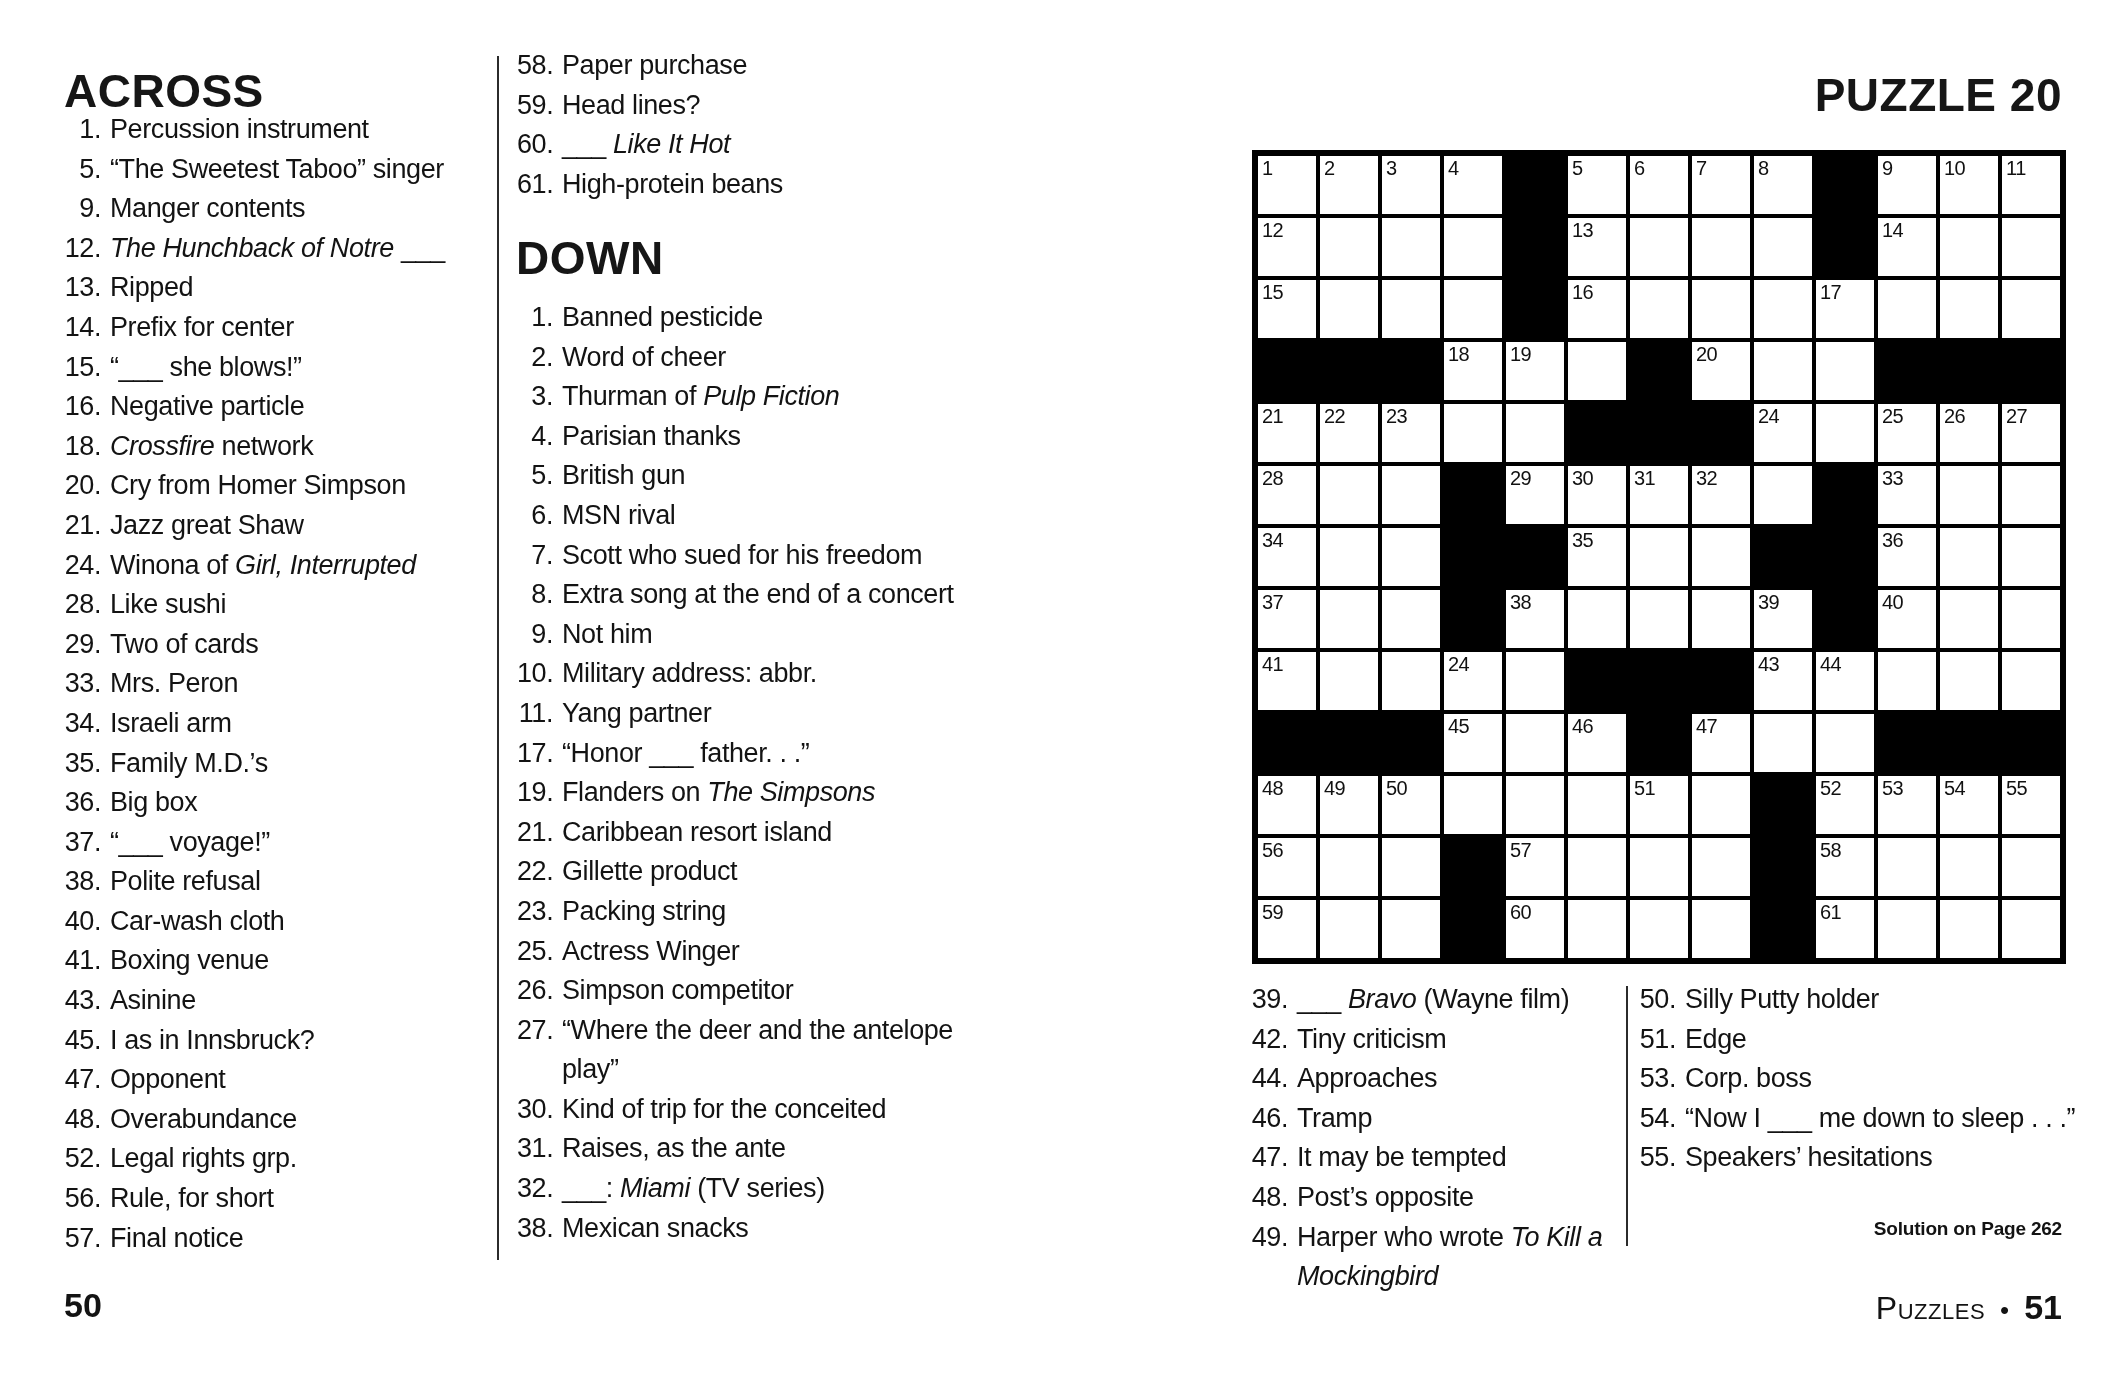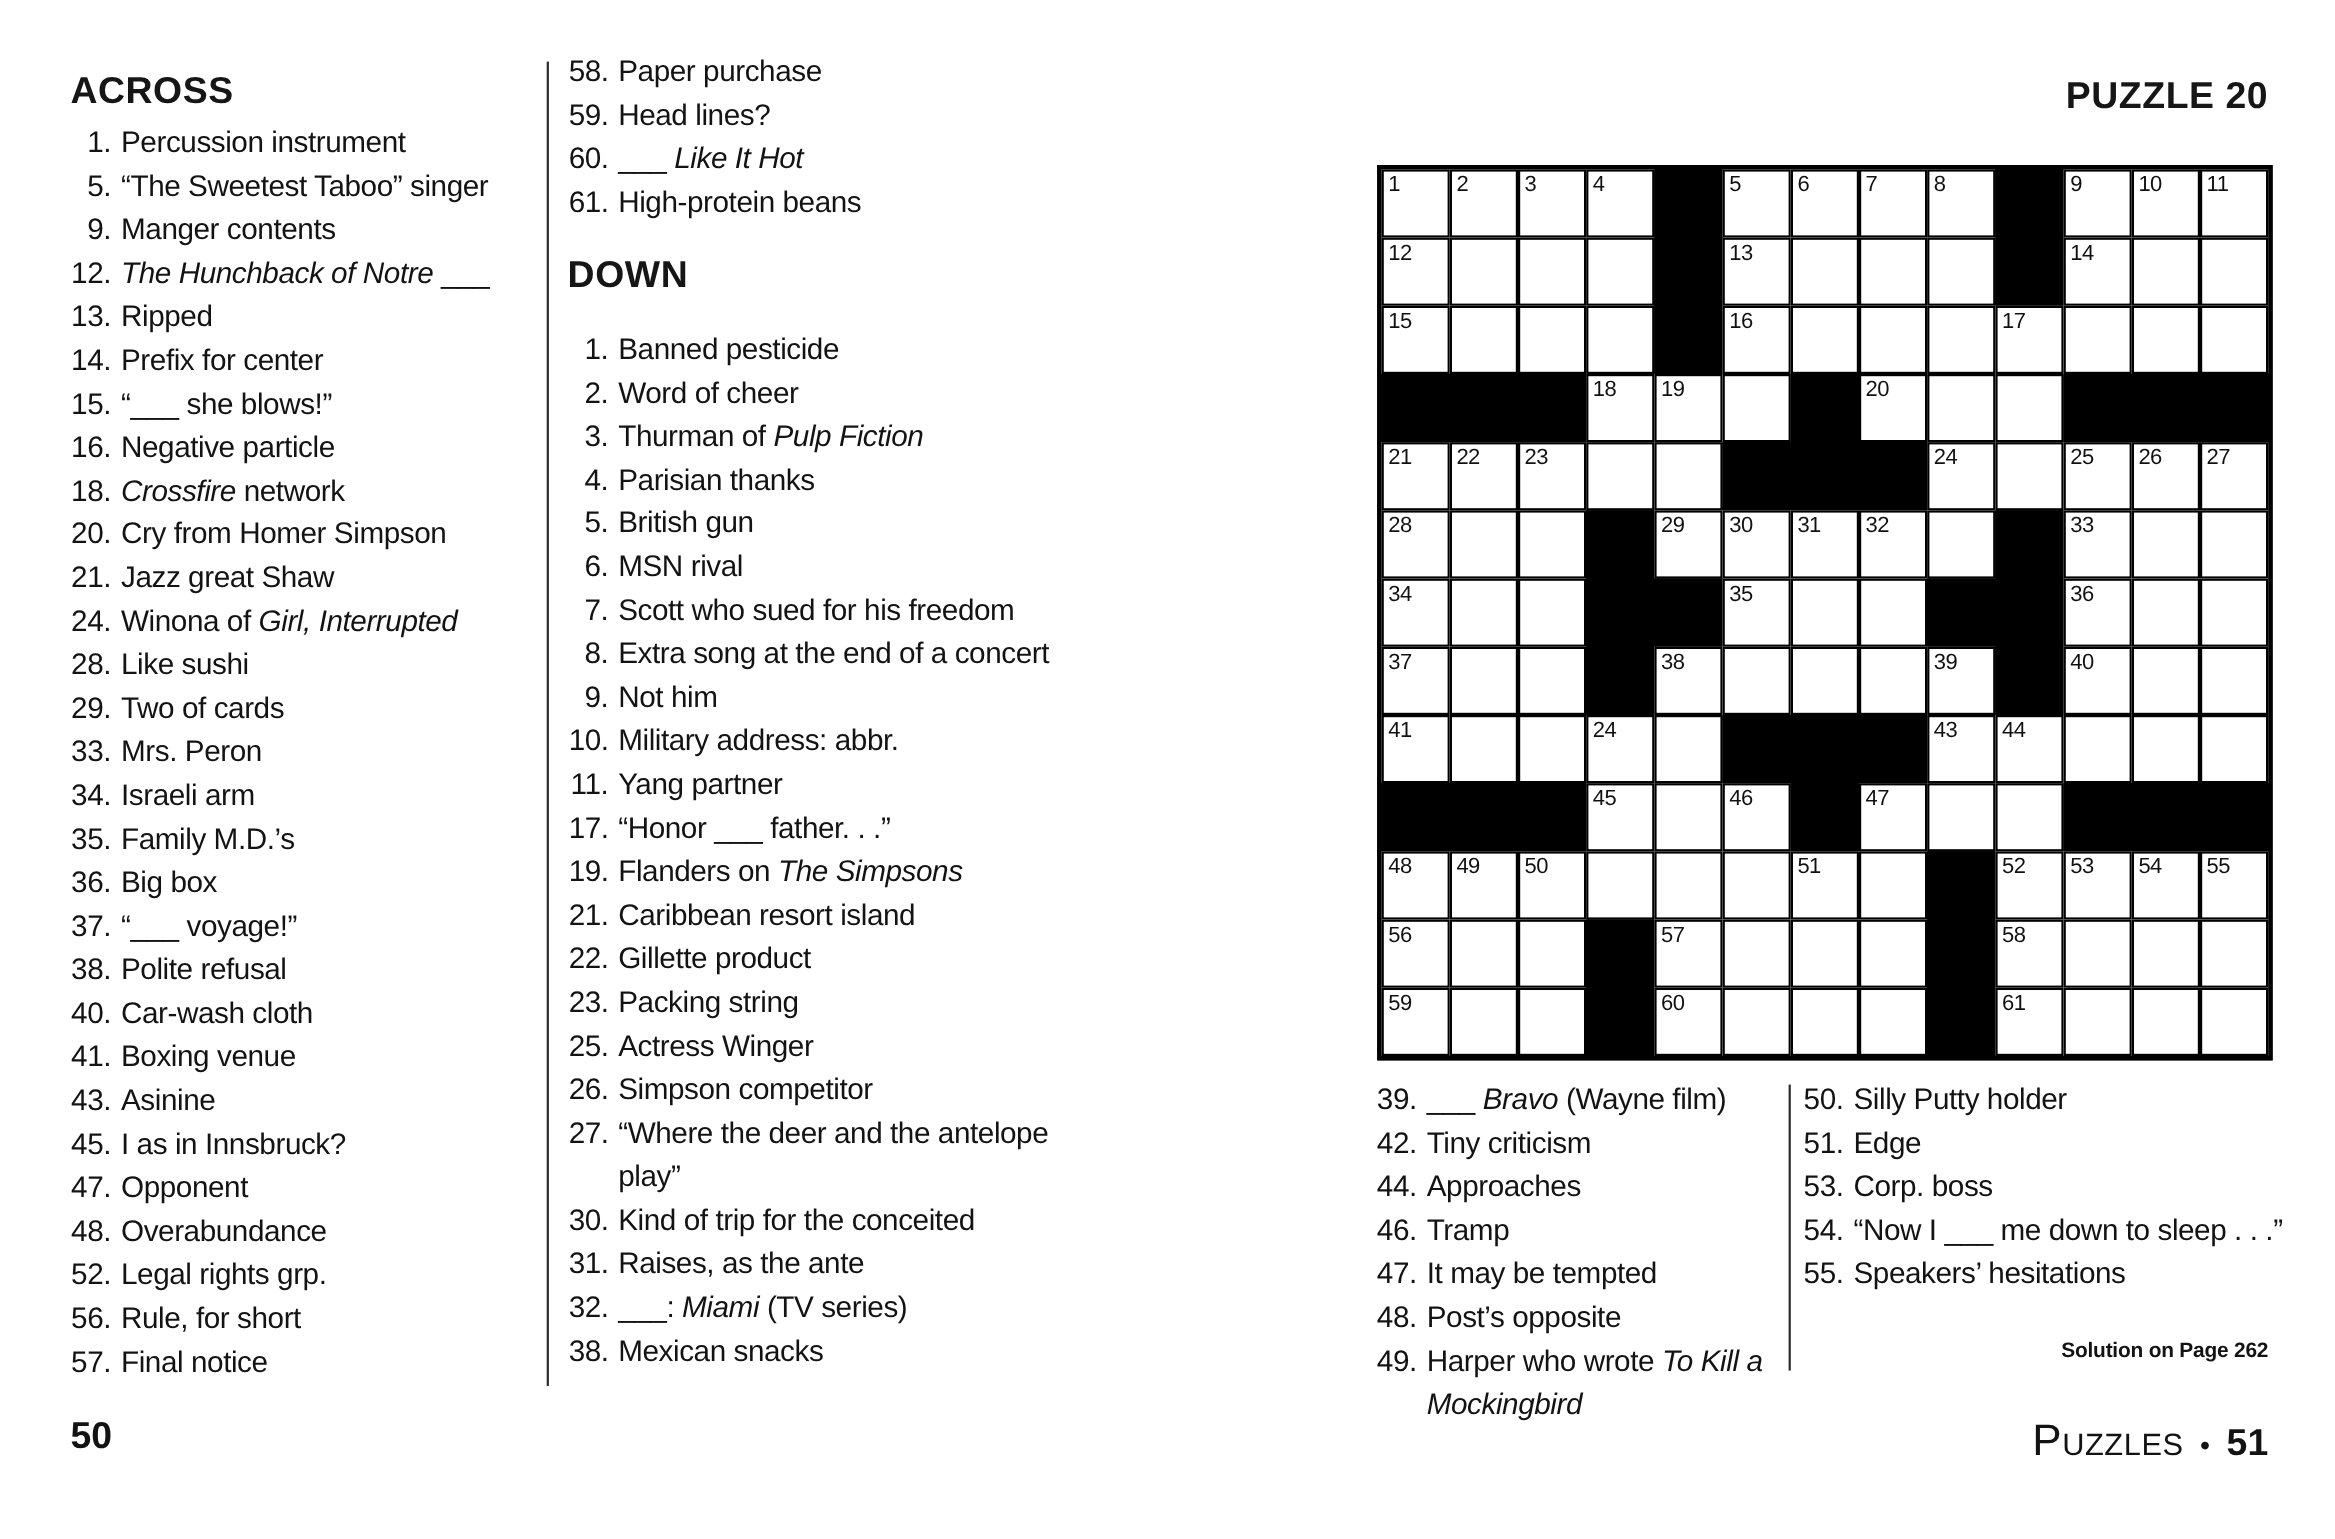--- a/index.html
+++ b/index.html
@@ -2,21 +2,21 @@
 <html><head>
 <meta charset="utf-8">
 <style>
   html,body{margin:0;padding:0;}
   body{
     width:2123px;height:1399px;overflow:hidden;position:relative;
     background:#ffffff;color:#131313;
     font-family:"Liberation Sans","DejaVu Sans",sans-serif;
   }
   .abs{position:absolute;}
-  .hdr{font-size:34px;font-weight:bold;letter-spacing:0.5px;color:#161616;}
+  .hdr{font-size:46px;font-weight:bold;letter-spacing:0.5px;color:#161616;}
   .clue-list{display:flex;flex-direction:column;}
   .clue{display:flex;align-items:flex-start;font-size:27px;line-height:39.6px;letter-spacing:-0.4px;}
   .cnum{flex:0 0 auto;text-align:right;}
   .col-a .cnum{width:37px;}
   .col-b .cnum{width:36px;}
   .col-c .cnum{width:39px;}
   .col-d .cnum{width:37px;}
   .ctext{margin-left:9px;white-space:nowrap;}
   .vrule{background:#2b2b2b;width:2px;}
   #grid{
@@ -24,21 +24,21 @@
     display:grid;grid-template-columns:repeat(13,62px);grid-auto-rows:62px;
     border:4px solid #000;background:#000;
   }
   .cell{box-sizing:border-box;border:2px solid #000;background:#fff;position:relative;}
   .cell.black{background:#000;}
   .gnum{position:absolute;top:1px;left:4px;font-size:20px;letter-spacing:-0.5px;color:#111;}
   #puzzle-title{right:61px;top:68px;text-align:right;}
   #solution-note{right:61px;top:1218px;font-size:19px;font-weight:bold;letter-spacing:-0.2px;}
   #page-num-left{left:64px;top:1286px;font-size:34px;font-weight:bold;}
   #footer-right{right:61px;top:1288px;display:flex;align-items:baseline;}
-  #footer-right .word{font-size:40px;font-variant:small-caps;letter-spacing:0.5px;}
+  #footer-right .word{font-size:32px;font-variant:small-caps;letter-spacing:0.5px;}
   #footer-right .dot{font-size:26px;margin:0 15px;}
   #footer-right .num{font-size:34px;font-weight:bold;}
 </style>
 </head>
 <body>
 
 <div class="abs hdr" id="across-title" style="left:64px;top:64px;">ACROSS</div>
 
 <div class="abs clue-list col-a" id="across-list-1" style="left:64px;top:110px;">
     <div class="clue">

